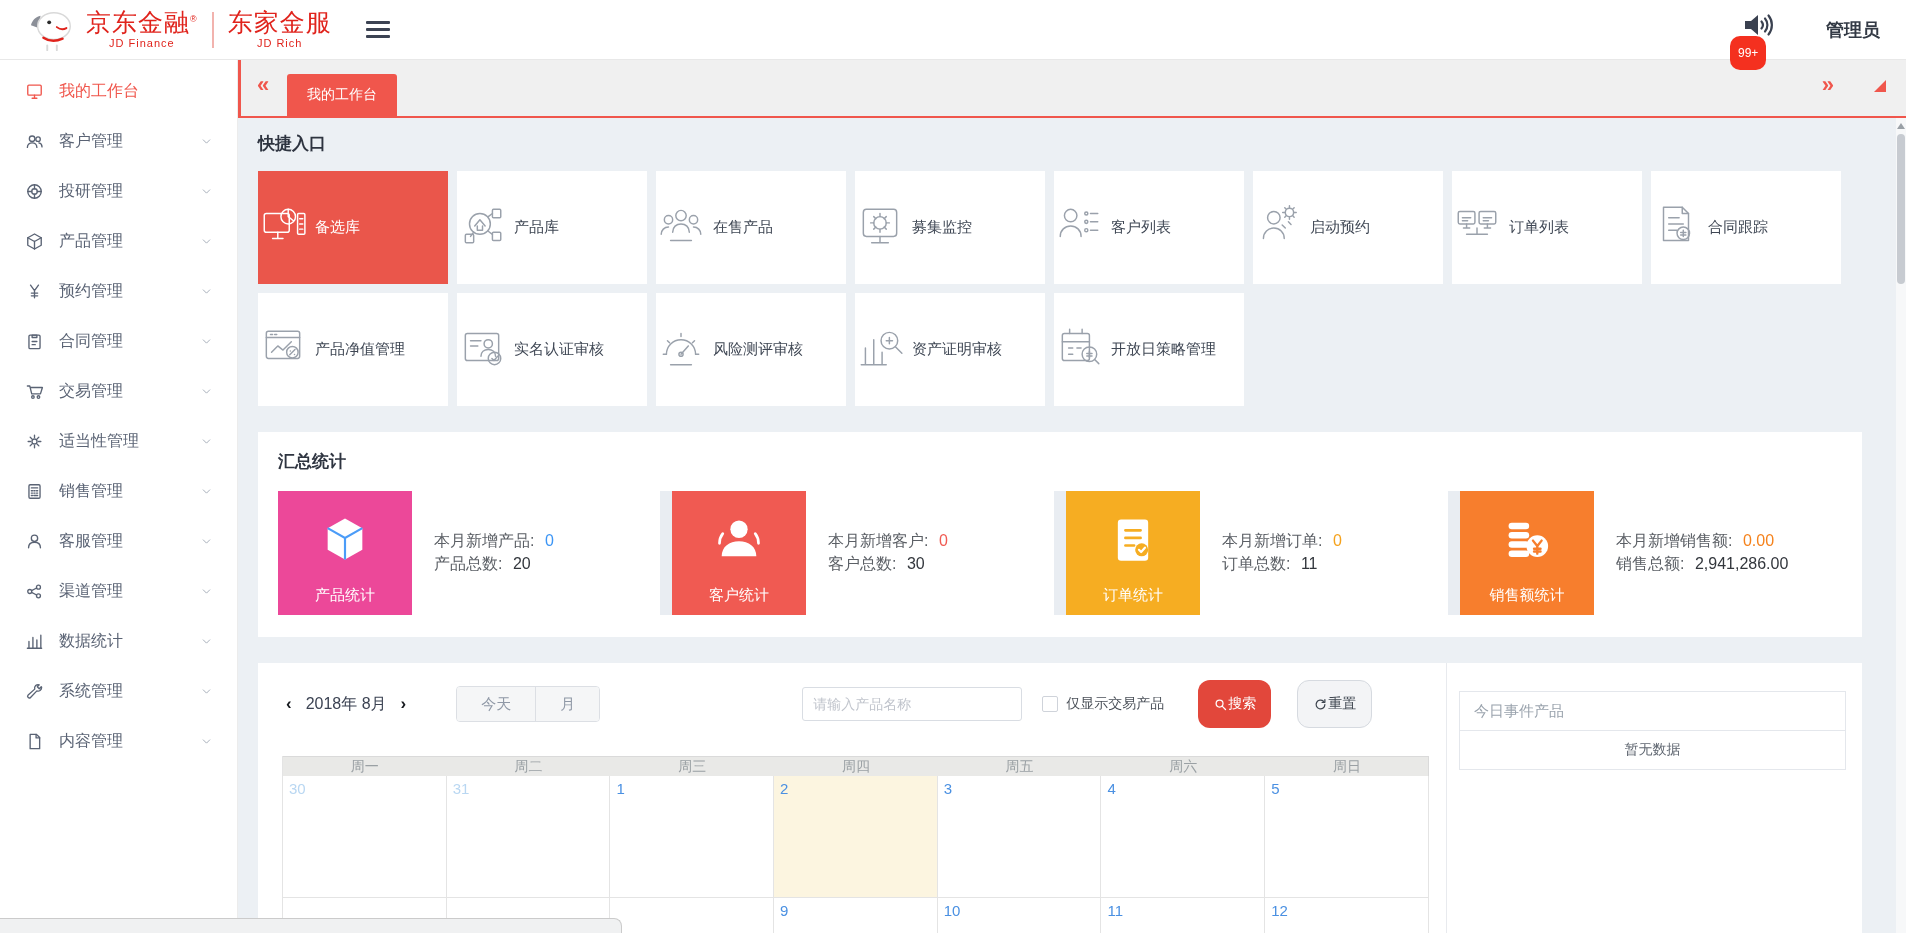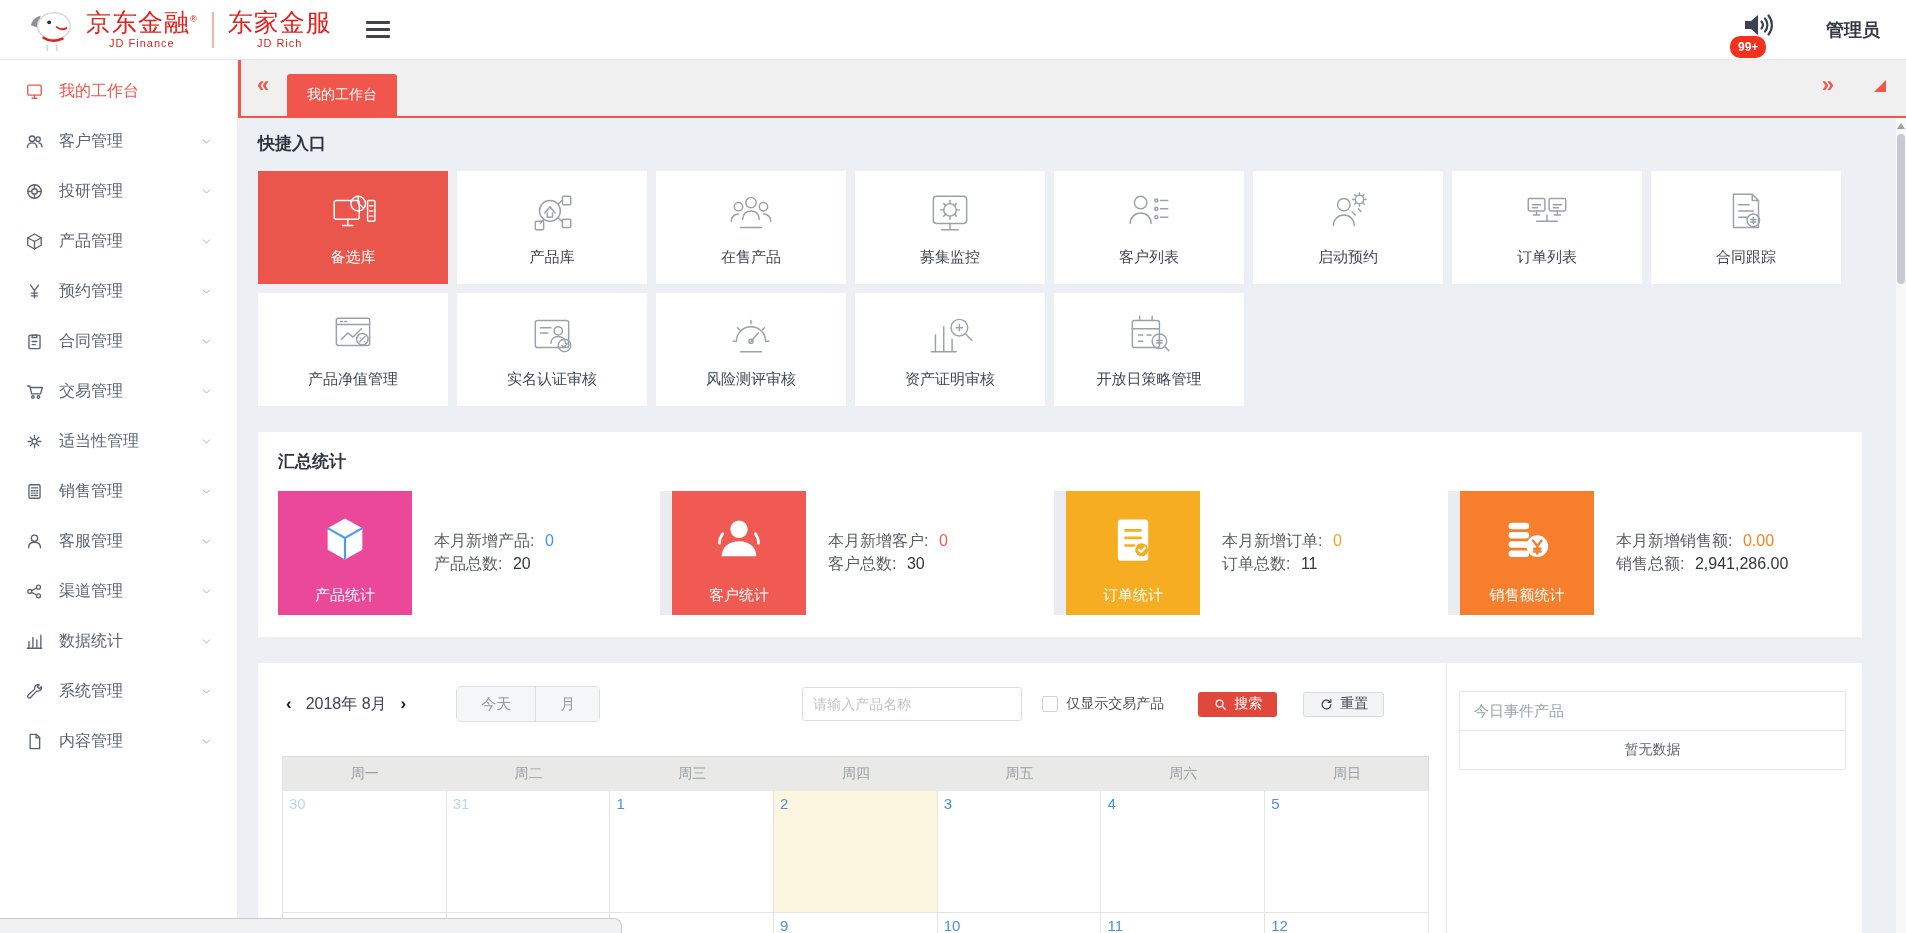--- a/index.html
+++ b/index.html
@@ -13,21 +13,21 @@
   .mascot{width:54px;height:46px;margin-right:6px}
   .brand{display:flex;flex-direction:column;align-items:center;line-height:1}
   .brand .cn{color:#e0231c;font-size:25px;font-weight:normal;letter-spacing:1px;white-space:nowrap}
   .brand .cn sup{font-size:9px}
   .brand .en{color:#e0231c;font-size:11px;margin-top:3px;letter-spacing:1px}
   .logo-divider{width:2px;height:36px;background:#f2b3ae;margin:0 14px}
   .hamburger{margin-left:34px;display:flex;flex-direction:column;gap:4px;cursor:pointer}
   .hamburger i{display:block;width:24px;height:3px;background:#3c4353;border-radius:1px}
   .hdr-right{margin-left:auto;display:flex;align-items:center;padding-right:26px}
   .bell-wrap{position:relative;width:40px;height:60px;display:flex;align-items:flex-start;justify-content:center;padding-top:12px;cursor:pointer}
-  .badge{position:absolute;left:-8px;top:36px;background:#f4301f;color:#fff;font-size:12px;font-weight:bold;padding:4px 8px;border-radius:10px;line-height:1.2}
+  .badge{position:absolute;left:-8px;top:36px;background:#f4301f;color:#fff;font-size:12px;font-weight:normal;padding:10px 8px;border-radius:10px;line-height:1.2}
   .user{margin-left:48px;color:#333a45;font-size:18px;font-weight:bold;cursor:pointer}
 
   
   .bodyrow{flex:1;display:flex;min-height:0}
   aside{width:238px;background:#fff;border-right:1px solid #ececec;padding-top:6px;flex:0 0 auto}
   .nav-item{height:50px;display:flex;align-items:center;padding:0 24px;color:#5a6374;font-size:16px;cursor:pointer}
   .nav-item .nicon{width:20px;height:20px;margin-right:15px;display:flex;align-items:center;justify-content:center}
   .nav-item .nicon svg{width:19px;height:19px;fill:none;stroke:currentColor;stroke-width:1.7;stroke-linecap:round;stroke-linejoin:round}
   .nav-item .chev{margin-left:auto;display:flex}
   .nav-item .chev svg{width:13px;height:13px;fill:none;stroke:#9aa3b0;stroke-width:1.6;stroke-linecap:round;stroke-linejoin:round}
@@ -39,21 +39,21 @@
   .tab-arrow{position:absolute;top:14px;color:#f0564c;font-size:22px;font-weight:bold;cursor:pointer;line-height:1}
   .tab-arrow.left{left:16px}
   .tab-arrow.right{right:72px}
   .tab{margin-left:46px;background:#f0564c;color:#fff;font-size:14px;height:42px;display:flex;align-items:center;padding:0 20px;border-radius:3px 3px 0 0;cursor:pointer}
   .corner-tri{position:absolute;right:20px;top:20px;width:0;height:0;border-right:12px solid #f0564c;border-top:12px solid transparent;cursor:pointer}
 
   
   .content{flex:1;padding:14px 20px 0 20px;overflow:hidden;position:relative}
   .sec-title{font-size:17px;font-weight:bold;color:#2e3440}
   .tiles{display:grid;grid-template-columns:repeat(8,190px);gap:9px;margin-top:16px;width:1583px}
-  .tile{height:113px;background:#fff;display:flex;flex-direction:column;align-items:center;justify-content:center;gap:7px;color:#3f4754;font-size:15px;cursor:pointer}
+  .tile{height:113px;background:#fff;display:flex;flex-direction:row;align-items:center;gap:7px;color:#3f4754;font-size:15px;cursor:pointer}
   .tile svg{width:50px;height:50px;fill:none;stroke:#9aa1ab;stroke-width:1.4;stroke-linecap:round;stroke-linejoin:round}
   .tile.active{background:#ea564b;color:#fff}
   .tile.active svg{stroke:#fff}
 
   .panel{background:#fff;width:1604px}
   .summary{margin-top:26px;padding:18px 20px 22px 20px}
   .stat-row{display:flex;gap:12px;margin-top:18px;background:#e9edf2}
   .stat{flex:1;display:flex;height:124px;background:#fff}
   .stat .blk{width:134px;display:flex;flex-direction:column;align-items:center;justify-content:flex-end;padding-bottom:10px;color:#fff;font-size:15px;flex:0 0 auto}
   .stat .blk .bicon{flex:1;display:flex;align-items:center;justify-content:center;width:100%}
@@ -69,30 +69,30 @@
   .cal-nav .chevbtn{font-weight:bold;color:#15181d;font-size:17px;cursor:pointer;padding:0 4px}
   .cal-nav .cal-title{margin:0 10px;color:#3c4353}
   .btn-group{display:flex;margin-left:46px;border:1px solid #dcdfe4;border-radius:4px;overflow:hidden}
   .btn-group .seg{height:34px;display:flex;align-items:center;padding:0 24px;background:#f5f6f7;color:#8f98a6;font-size:15px;cursor:pointer}
   .btn-group .seg + .seg{border-left:1px solid #dcdfe4}
   .pname-input{margin-left:202px;width:220px;height:34px;border:1px solid #d9dde3;border-radius:3px;padding:0 10px;font-size:14px;color:#333;background:#fff;font-family:inherit}
   .pname-input::placeholder{color:#c0c4cc}
   .chk-wrap{display:flex;align-items:center;margin-left:20px;cursor:pointer}
   .chk{width:16px;height:16px;border:1px solid #cfd3da;border-radius:2px;background:#fff}
   .chk-label{margin-left:8px;font-size:14px;color:#4a5058}
-  .btn{height:25px;display:flex;align-items:center;gap:6px;padding:0 15px;border-radius:3px;font-size:14px;cursor:pointer}
+  .btn{height:48px;display:flex;align-items:center;padding:0 15px;border-radius:12px;font-size:14px;cursor:pointer}
   .btn svg{width:15px;height:15px;fill:none;stroke-width:2;stroke-linecap:round;stroke-linejoin:round}
   .btn.search{margin-left:34px;background:#e2473b;color:#fff}
   .btn.search svg{stroke:#fff}
   .btn.reset{margin-left:26px;background:#f3f4f6;border:1px solid #d6dae0;color:#3f4650}
   .btn.reset svg{stroke:#3f4650}
 
   .cal-grid{margin-top:33px;width:1147px;border-left:1px solid #e4e4e4}
   .wk-head{display:grid;grid-template-columns:repeat(7,163.7px);background:#e9e9e7;border-top:1px solid #dadada;border-right:1px solid #dadada}
-  .wk-head div{height:34px;display:flex;align-items:center;justify-content:center;color:#9aa0a4;font-size:14px}
+  .wk-head div{height:19px;display:flex;align-items:center;justify-content:center;color:#9aa0a4;font-size:14px}
   .wk-row{display:grid;grid-template-columns:repeat(7,163.7px)}
   .day{height:122px;background:#fff;border-right:1px solid #e4e4e4;border-bottom:1px solid #e4e4e4;padding:4px 0 0 6px;cursor:pointer}
   .day .num{font-size:15px;color:#4a90e2}
   .day.muted .num{color:#b9d7f2}
   .day.today{background:#fcf5e0}
 
   .cal-right{flex:1;padding:28px 16px 0 12px}
   .event-box{border:1px solid #e4e7ec;background:#fff}
   .event-head{height:39px;display:flex;align-items:center;padding:0 14px;border-bottom:1px solid #e4e7ec;color:#9aa3ad;font-size:15px}
   .event-empty{height:38px;display:flex;align-items:center;justify-content:center;color:#5f6670;font-size:14px}

